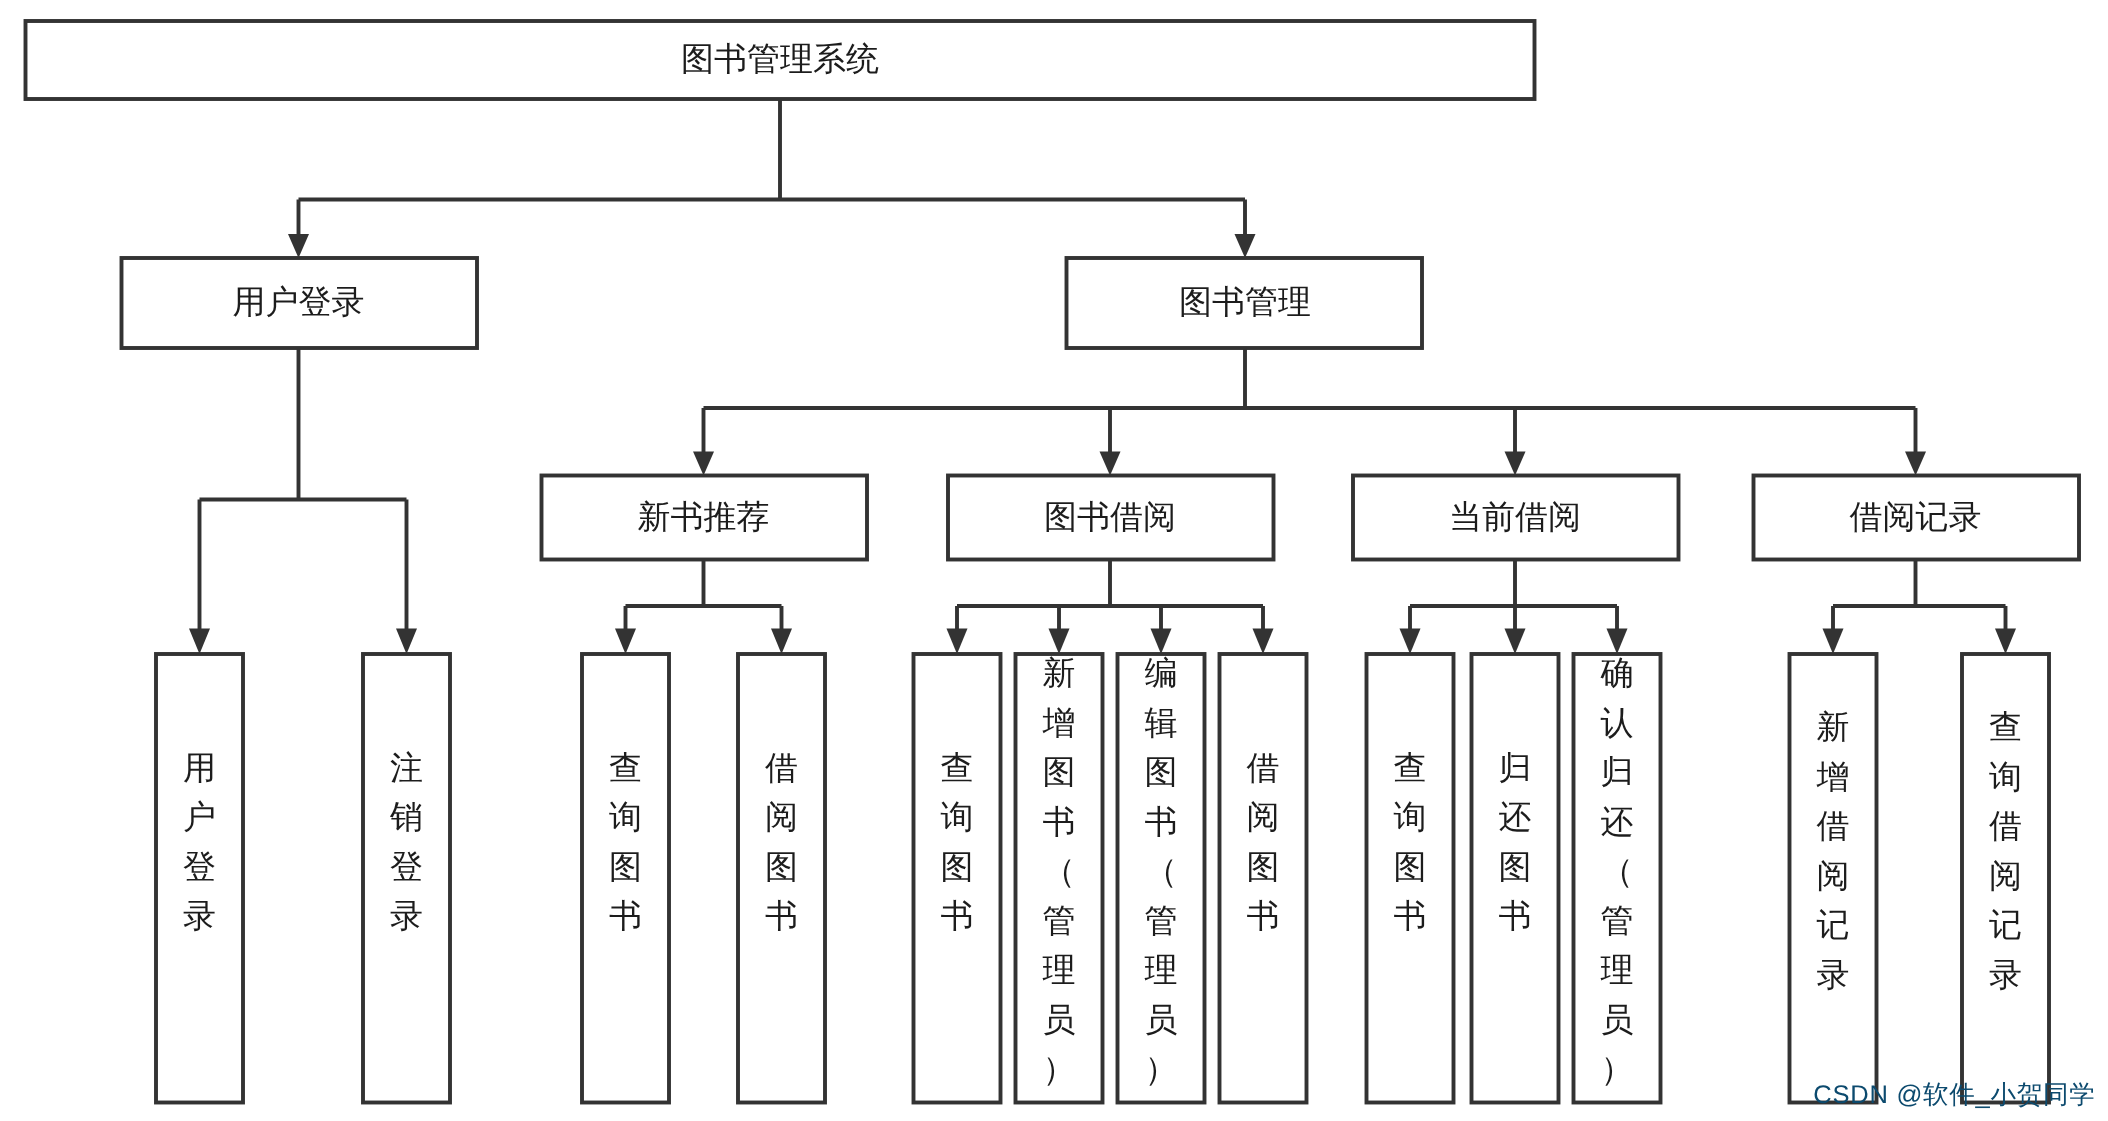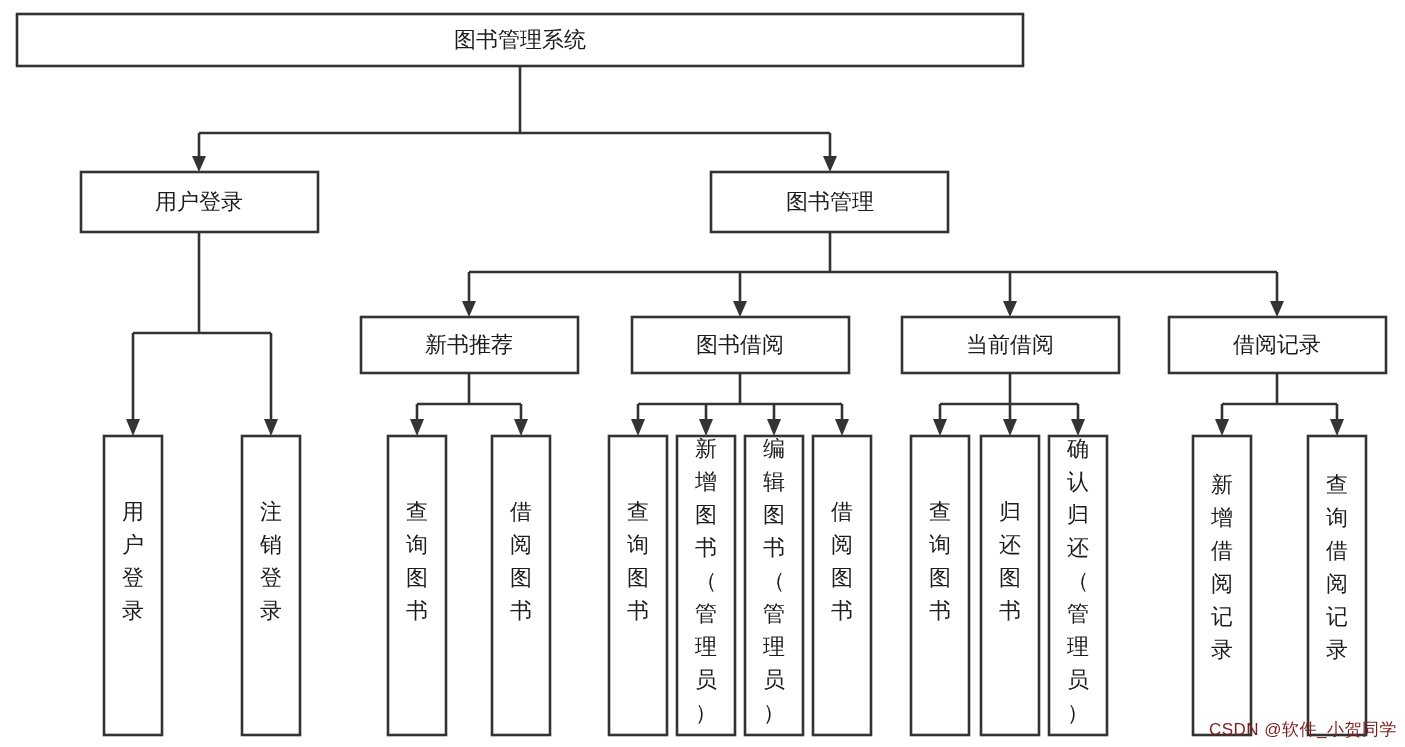--- a/index.html
+++ b/index.html
@@ -55,21 +55,21 @@
     fill: #1c1c1c;
     font-size: 22px;
     text-anchor: middle;
   }
   .watermark {
     position: absolute;
     right: 8px;
     bottom: 6px;
     font-family: "Liberation Sans", "DejaVu Sans", sans-serif;
     font-size: 17px;
-    color: #7f1d1d;
+    color: #0c4a6e;
     white-space: nowrap;
     letter-spacing: 0.5px;
   }
 </style>
 </head>
 <body>
 
 <div id="diagram-root">
 
   <svg id="flow" viewBox="0 0 1405 747" xmlns="http://www.w3.org/2000/svg">

